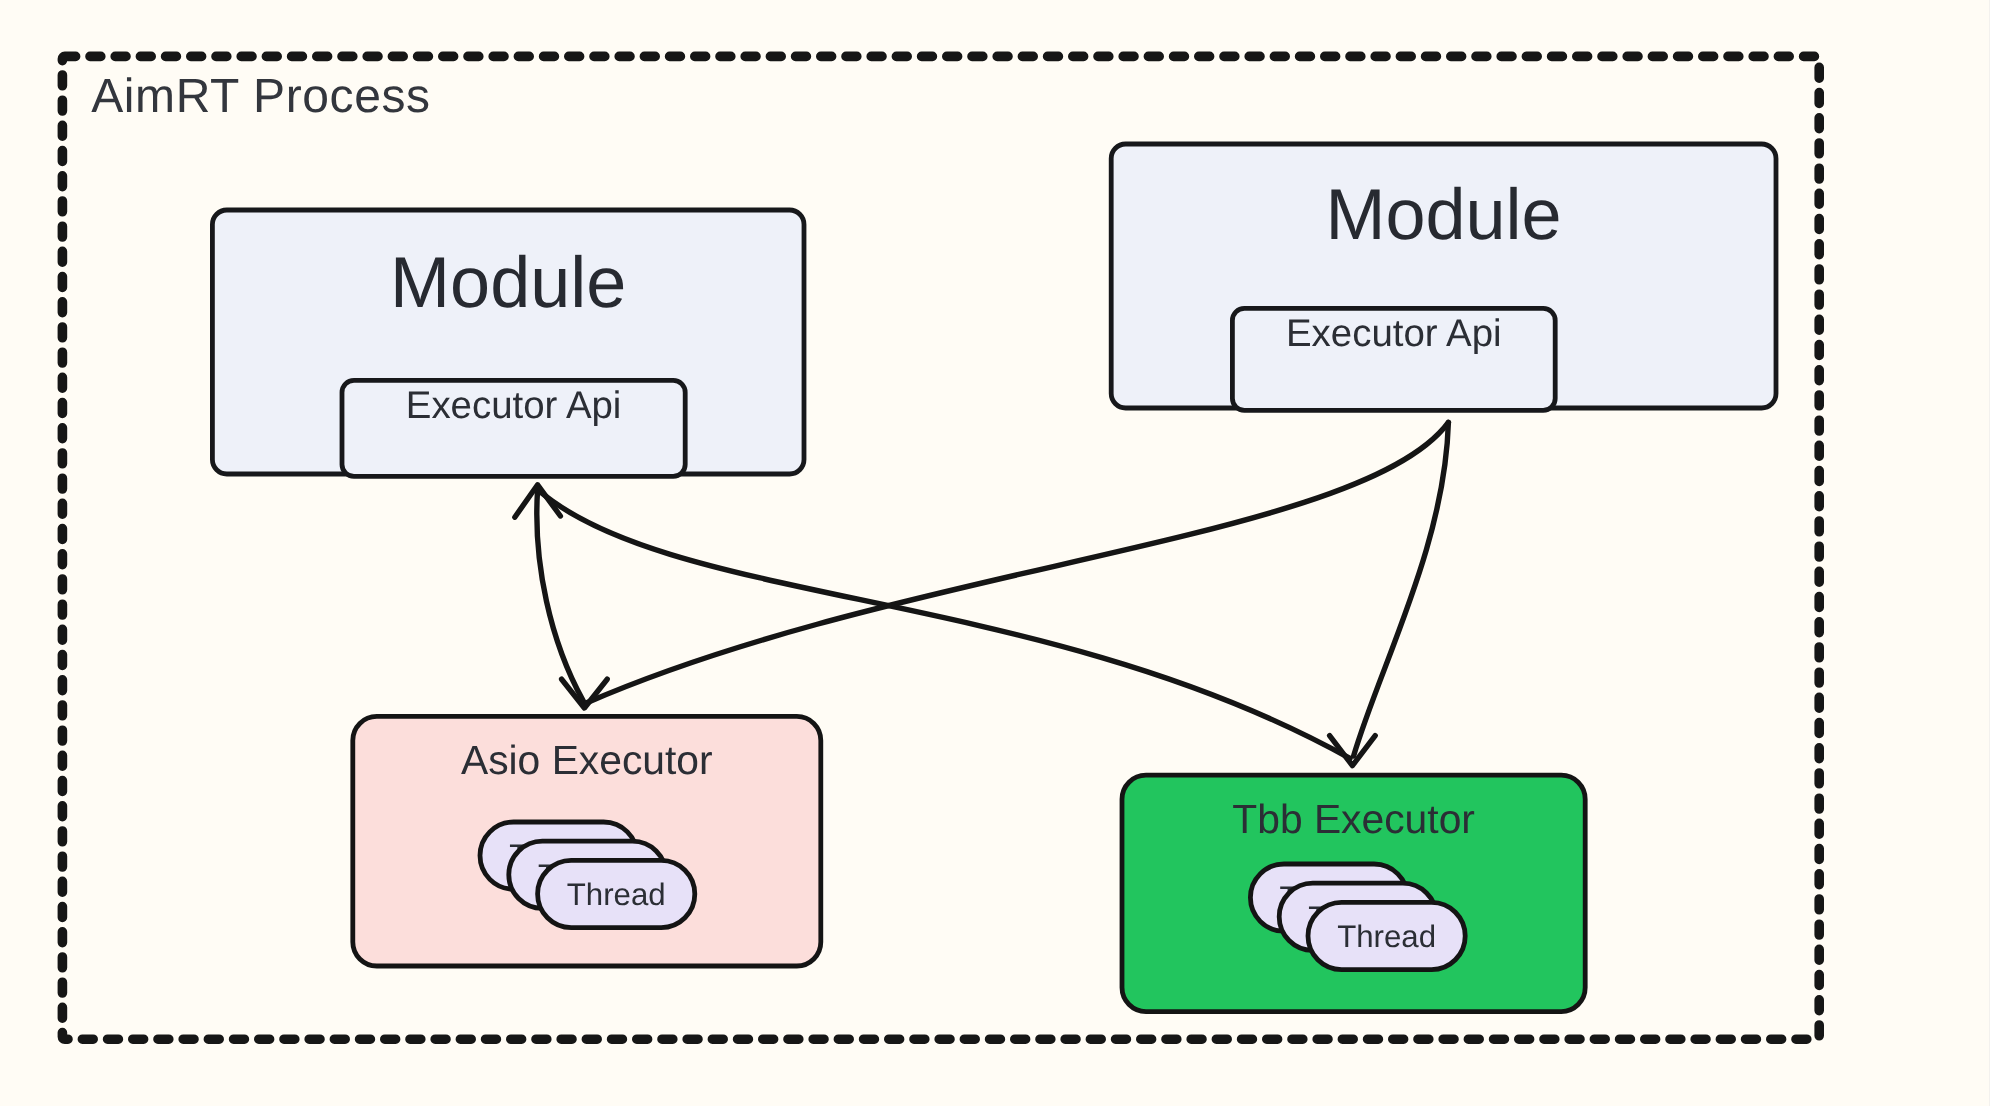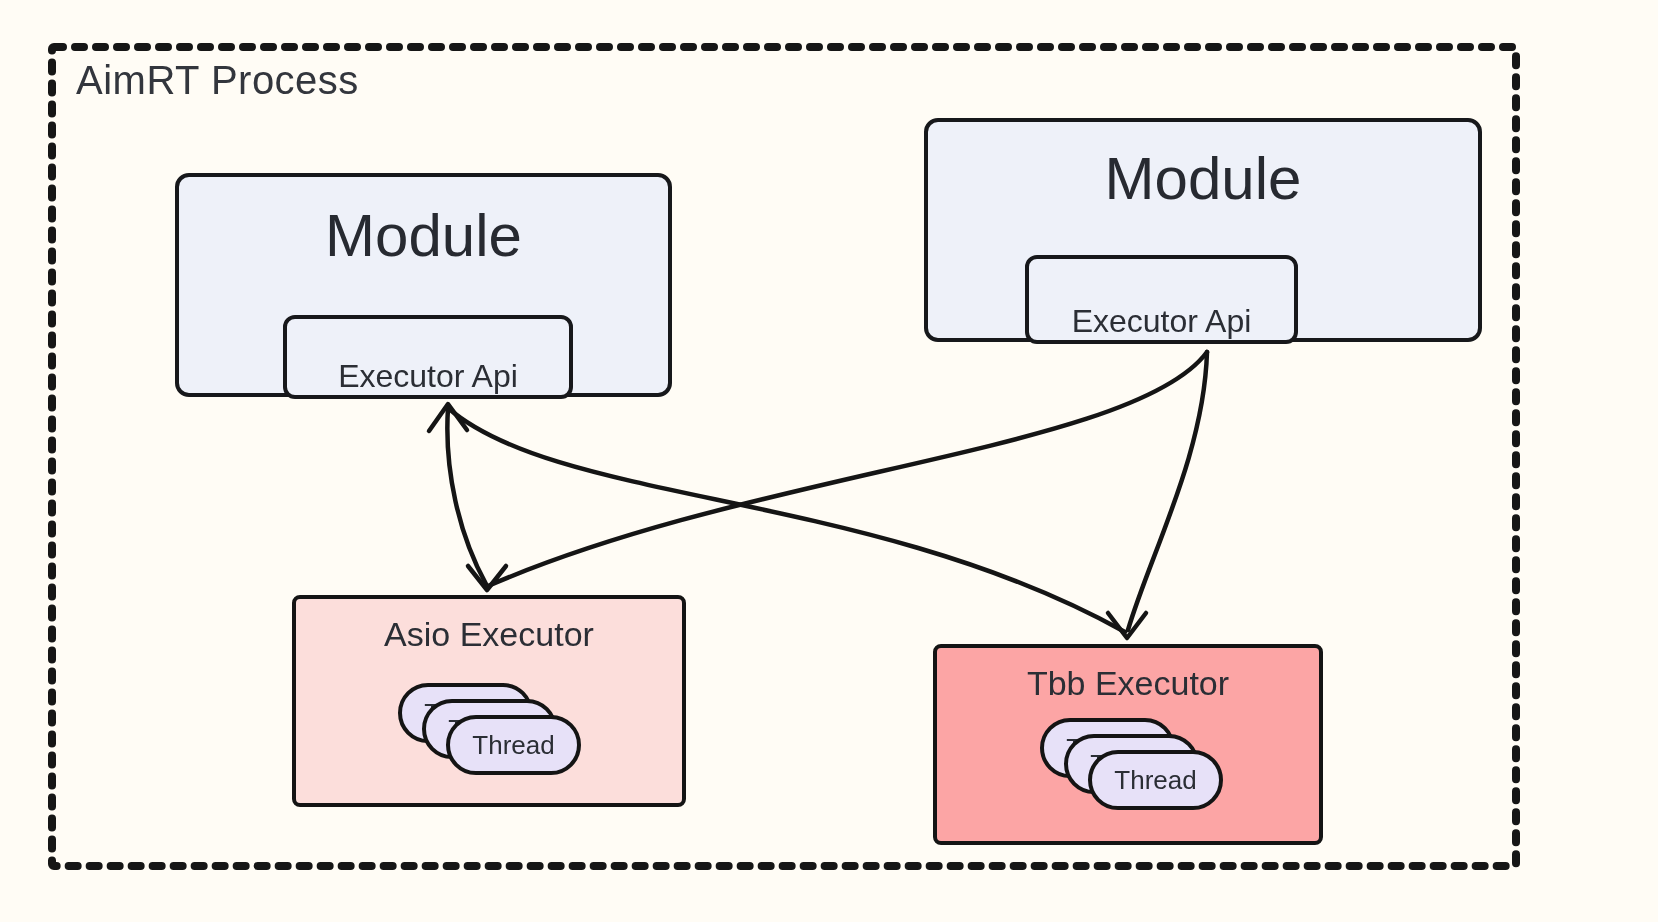--- a/index.html
+++ b/index.html
@@ -27,26 +27,26 @@
   .module-title{
     position:absolute;left:0;right:0;text-align:center;
     font-size:60px;color:#272a31;
   }
   .api-box{
     position:absolute;
     background:#eef1f9;
     border:4px solid #17181b;
     border-radius:12px;
     box-sizing:border-box;
-    display:flex;align-items:flex-end;justify-content:center;
+    display:flex;align-items:flex-start;justify-content:center;
     font-size:32px;color:#2b2e35;
   }
-  .executor{position:absolute;border:4px solid #141414;border-radius:8px;box-sizing:border-box;padding-left:36px;}
+  .executor{position:absolute;border:4px solid #141414;border-radius:22px;box-sizing:border-box;padding-left:36px;}
   .executor-asio{background:#fcdedb;}
-  .executor-tbb{background:#fca5a5;}
+  .executor-tbb{background:#22c55e;}
   .executor-title{
     position:absolute;left:0;right:0;top:16px;text-align:center;
     font-size:34px;color:#2b2e35;
   }
   .thread-pill{
     position:absolute;
     width:135px;height:60px;
     background:#e7e1f8;
     border:4px solid #141414;
     border-radius:34px;

